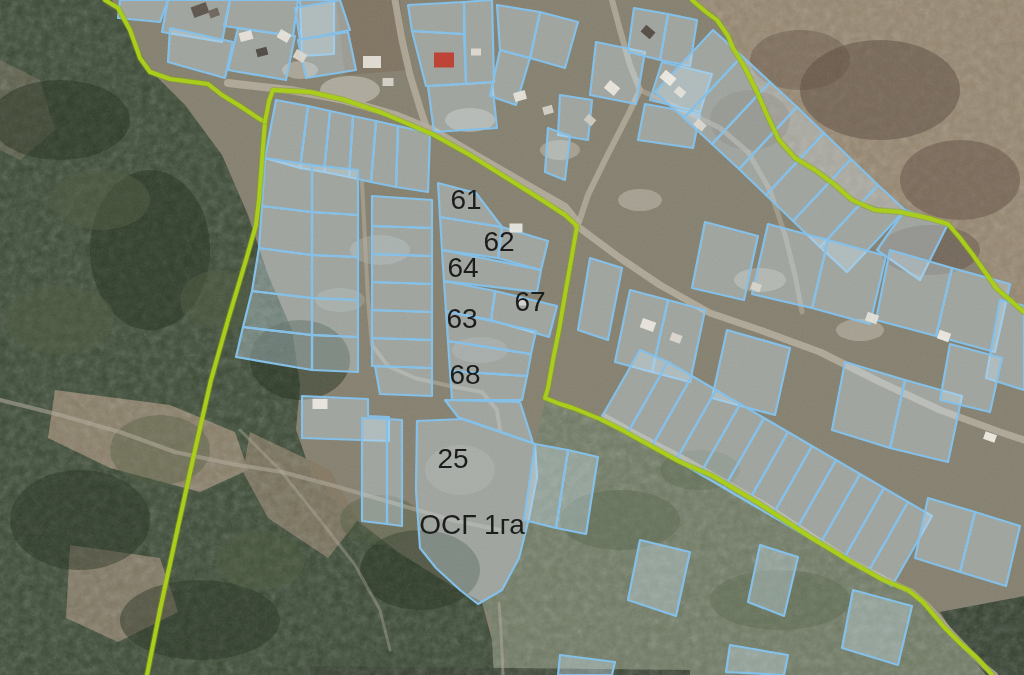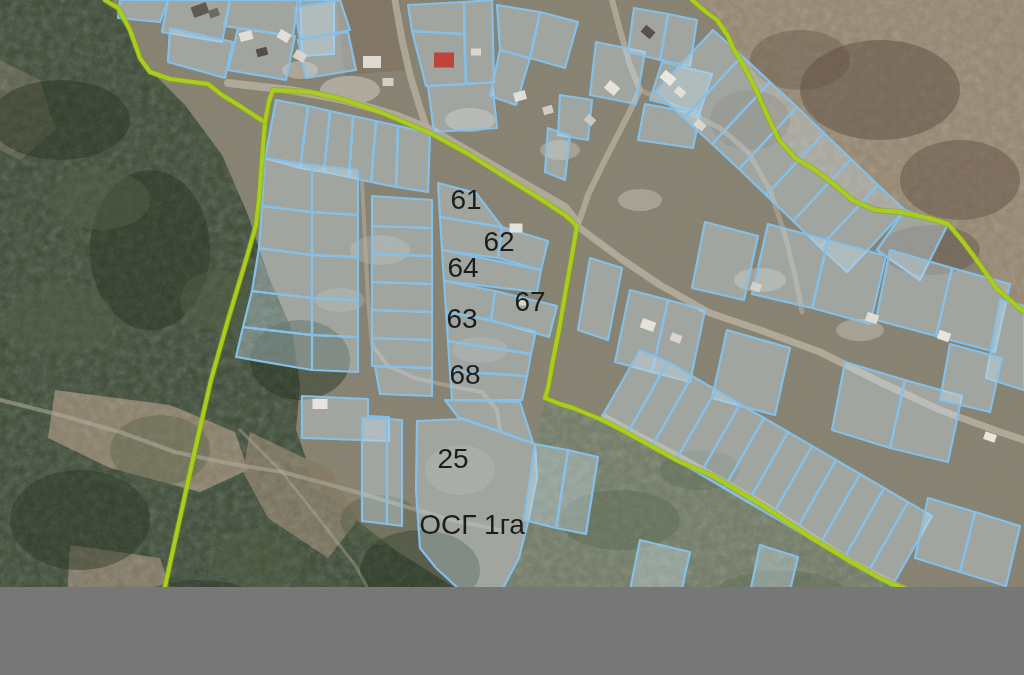--- a/index.html
+++ b/index.html
@@ -1,17 +1,17 @@
 <!DOCTYPE html>
 <html><head>
 <meta charset="utf-8">
 <style>
   html,body{margin:0;padding:0;background:#777;}
   .stage{
-    position:relative;width:1024px;height:587px;overflow:hidden;
+    position:relative;width:1024px;height:675px;overflow:hidden;
     font-family:"Liberation Sans",sans-serif;
     background:#85806f;
   }
   .stage svg{position:absolute;left:0;top:0;display:block;}
   text.parcel-label{
     font-family:"Liberation Sans","DejaVu Sans",sans-serif;
     fill:#151515;
     paint-order:stroke;
   }
 </style>

